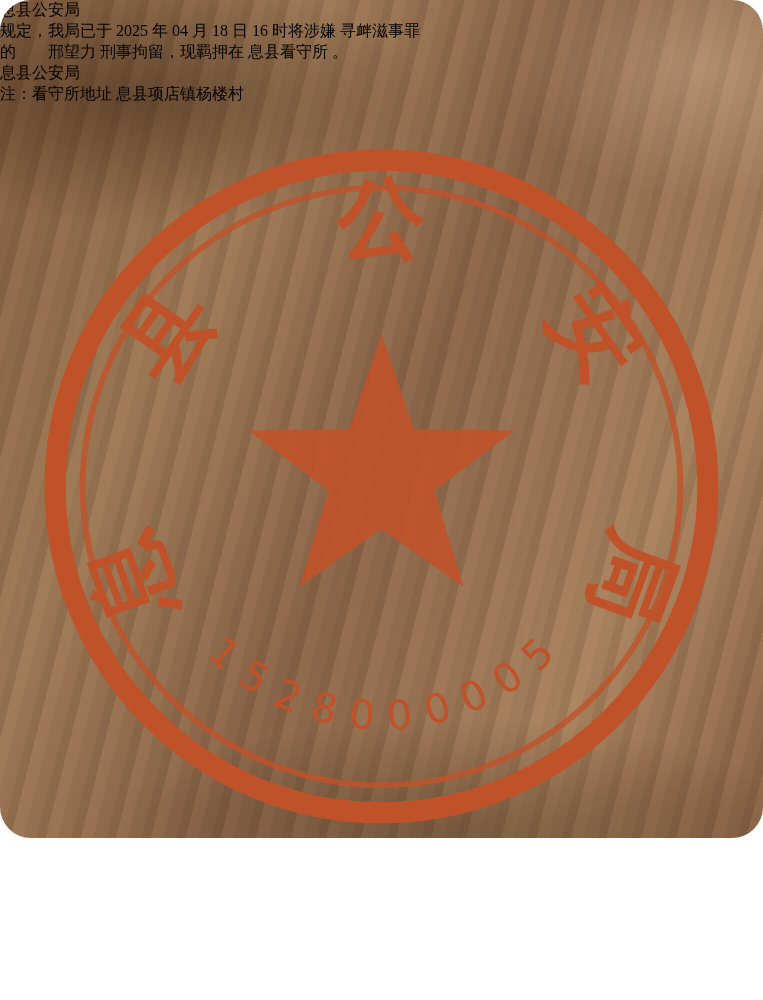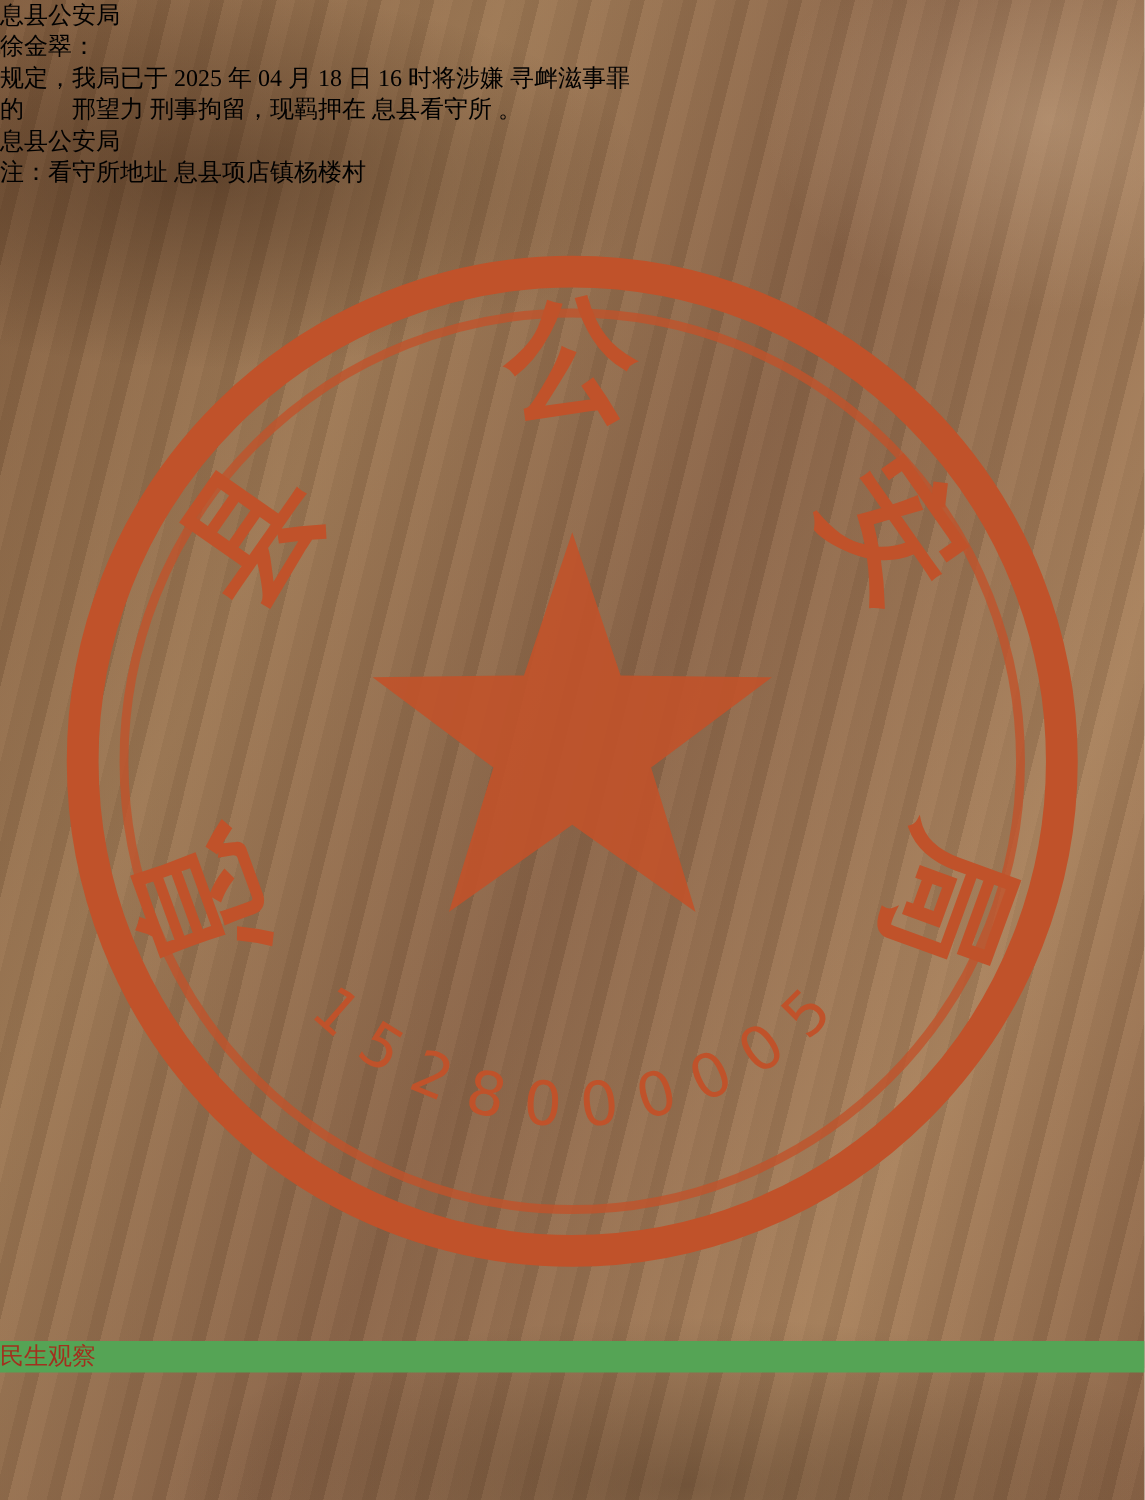--- a/index.html
+++ b/index.html
@@ -1,24 +1,25 @@
 <!DOCTYPE html>
 <html><head>
 <meta charset="utf-8">
 <style>
   html,body{margin:0;padding:0;}
   .stage{
-    position:relative;width:763px;height:1000px;overflow:hidden;
+    position:relative;width:763px;height:838px;overflow:hidden;
     font-family:"Liberation Serif","DejaVu Serif",serif;
     background:
       radial-gradient(ellipse 420px 180px at 18% 12%, rgba(50,28,14,.45), transparent 70%),
       radial-gradient(ellipse 300px 200px at 92% 8%, rgba(235,205,170,.30), transparent 65%),
       radial-gradient(ellipse 500px 160px at 60% 99%, rgba(40,22,10,.35), transparent 70%),
       repeating-linear-gradient(104deg, rgba(96,66,40,.22) 0 9px, rgba(165,126,92,.18) 9px 21px, rgba(120,87,58,.15) 21px 34px),
       linear-gradient(115deg,#7e5b3e 0%, #a07c58 28%, #8a654a 52%, #ad8762 78%, #8a6448 100%);
+    border-radius: 31px;
   }
   .paper{
     position:absolute;inset:0;
     clip-path:polygon(16px 96px,120px 78px,300px 52px,432px 36px,545px 46px,645px 62px,700px 78px,730px 108px,739px 160px,733px 300px,727px 430px,737px 620px,745px 800px,737px 920px,711px 968px,598px 985px,430px 995px,258px 991px,118px 978px,46px 960px,24px 898px,8px 760px,0px 620px,4px 520px,30px 432px,47px 340px,34px 215px;
     background:
       linear-gradient(171deg, rgba(255,255,255,.55) 0%, transparent 22%),
       radial-gradient(ellipse 340px 70px at 35% 6%, rgba(110,120,112,.28), transparent 70%),
       radial-gradient(ellipse 160px 420px at 99% 45%, rgba(125,135,127,.30), transparent 72%),
       radial-gradient(ellipse 520px 110px at 45% 100%, rgba(115,125,117,.30), transparent 72%),
       radial-gradient(ellipse 120px 300px at 2% 35%, rgba(120,130,122,.25), transparent 70%),
@@ -70,23 +71,20 @@
   <div class="frame">
     <div class="frame-inner"></div>
   </div>
 
   <div class="content">
 
     <div class="blk agency">息县公安局</div>
 
 
 
-    <div class="blk addressee">
-      <span class="name">徐金翠</span><span>：</span>
-    </div>
 
 
     <div class="blk bodyline l2">
       <span class="fixed">规定，我局已于</span>
       <span class="fill fx46">2025</span>
       <span class="fixed">年</span>
       <span class="fill fx40">04</span>
       <span class="fixed">月</span>
       <span class="fill fx40">18</span>
       <span class="fixed">日</span>

